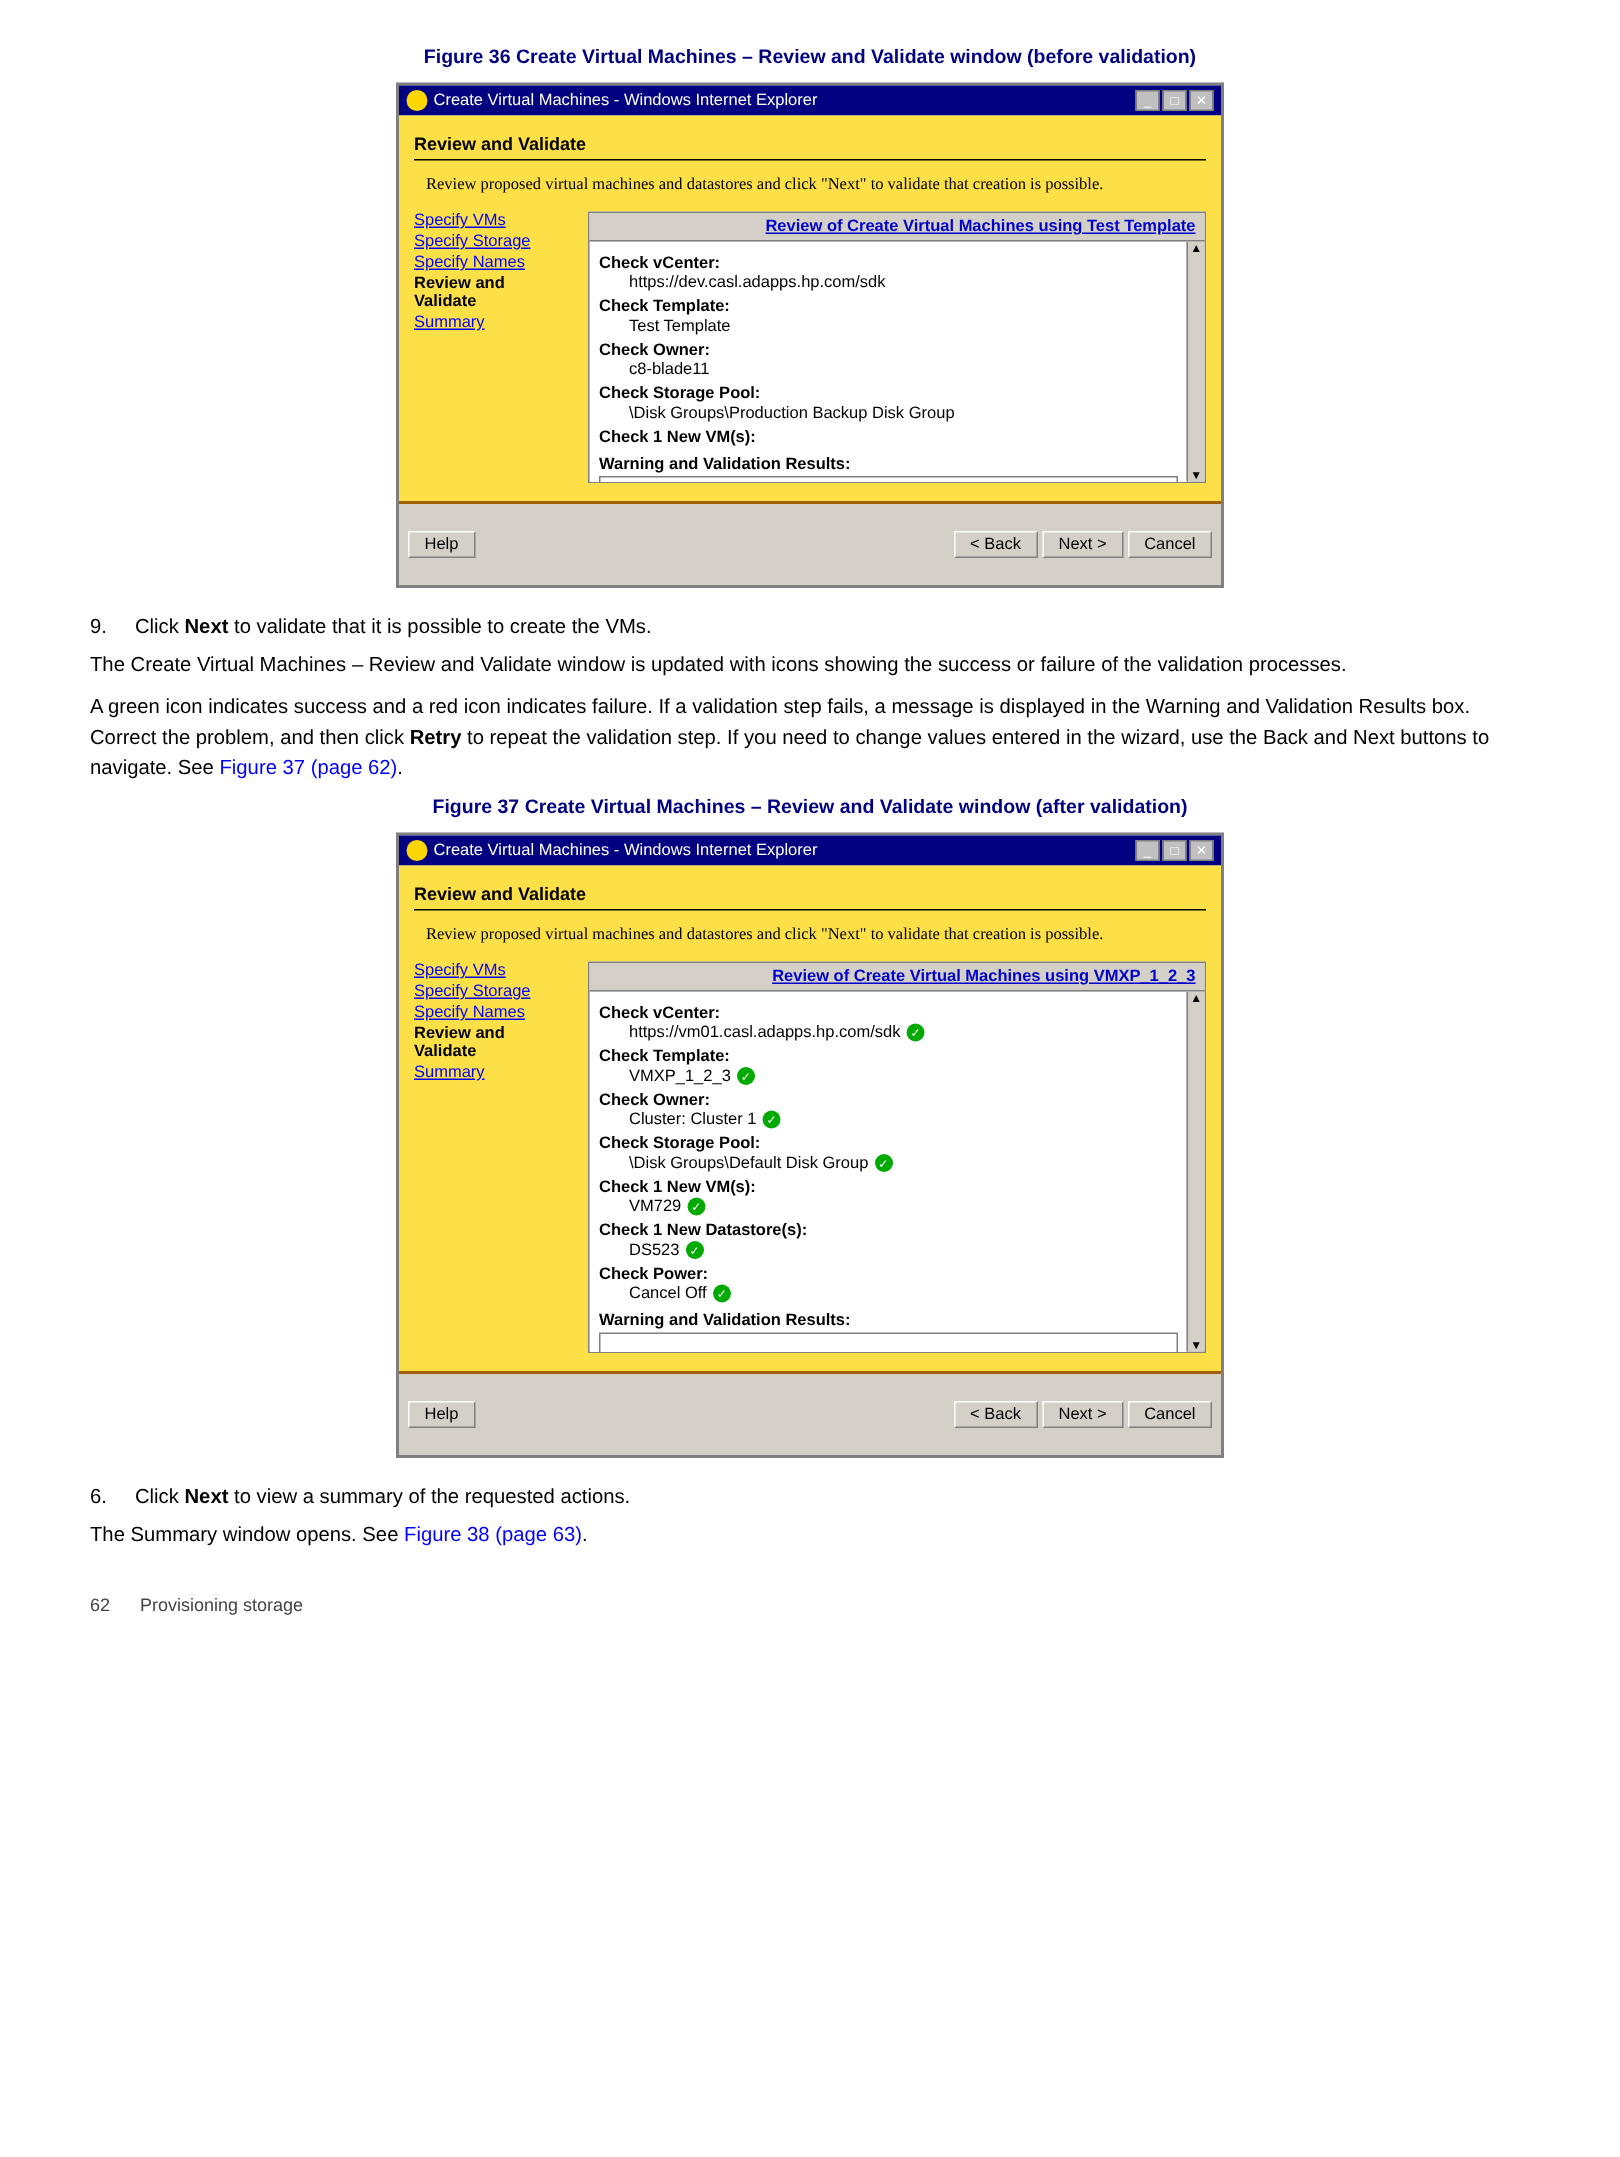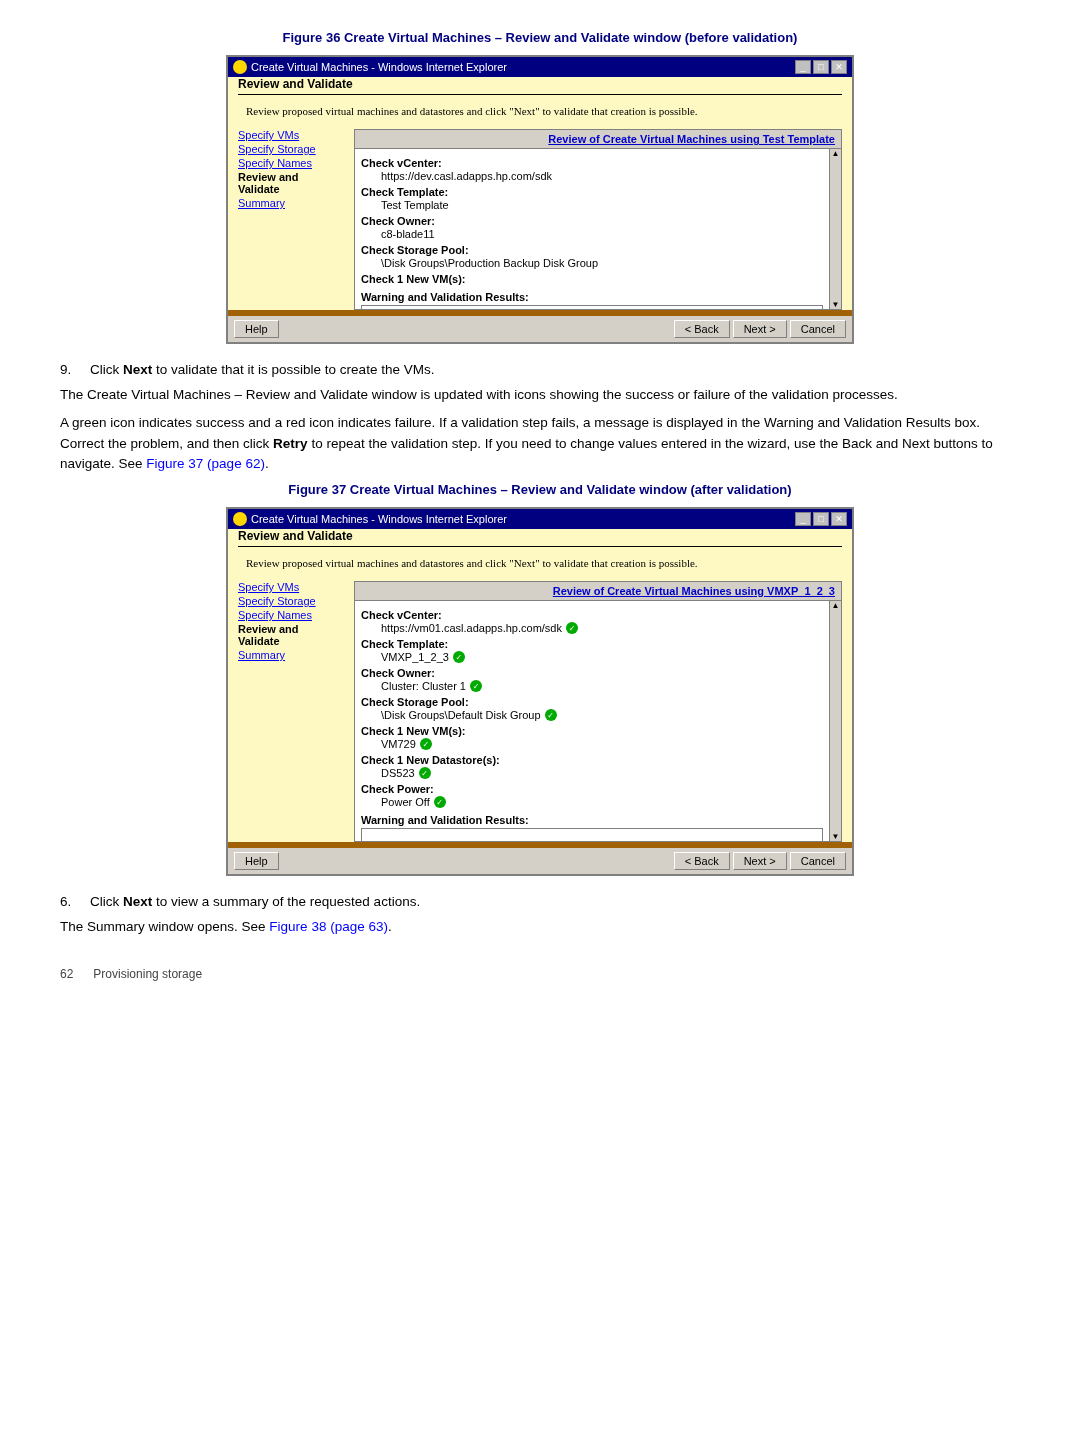--- a/index.html
+++ b/index.html
@@ -17,21 +17,21 @@
       font-size: 13px;
       font-weight: bold;
       color: #000080;
       text-align: center;
       margin-bottom: 10px;
     }
 
     .browser-window {
       border: 2px solid #808080;
       background: #f0f0f0;
-      width: 628px;
+      width: 552px;
       margin: 0 auto;
     }
 
     .browser-titlebar {
       background: #000080;
       color: #ffffff;
       font-size: 11px;
       padding: 3px 5px;
       display: flex;
       align-items: center;
@@ -63,22 +63,22 @@
       background: #c0c0c0;
       border: 1px solid #808080;
       font-size: 9px;
       display: flex;
       align-items: center;
       justify-content: center;
       cursor: pointer;
     }
 
     .browser-content {
-      background: #fef9c3;
-      padding: 0 10px;
+      background: #fde047;
+      padding: 12px 10px;
     }
 
     .section-title {
       font-weight: bold;
       font-size: 12px;
       margin-bottom: 6px;
       border-bottom: 1px solid #000;
       padding-bottom: 3px;
     }
 
@@ -194,22 +194,22 @@
 
     .warning-area {
       border: 1px solid #808080;
       background: #ffffff;
       height: 40px;
       margin-top: 2px;
     }
 
     .browser-footer {
       background: #d4d0c8;
-      border-top: 6px solid #a16207;
-      padding: 4px 6px;
+      border-top: 2px solid #a16207;
+      padding: 18px 6px;
       display: flex;
       align-items: center;
       justify-content: space-between;
     }
 
     .footer-btn {
       background: #d4d0c8;
       border: 1px solid #808080;
       border-top-color: #ffffff;
       border-left-color: #ffffff;
@@ -398,21 +398,21 @@
                 <span>VM729</span>
                 <span class="success-icon">✓</span>
               </div>
               <div class="check-label">Check 1 New Datastore(s):</div>
               <div class="check-value-with-icon">
                 <span>DS523</span>
                 <span class="success-icon">✓</span>
               </div>
               <div class="check-label">Check Power:</div>
               <div class="check-value-with-icon">
-                <span>Power Off</span>
+                <span>Cancel Off</span>
                 <span class="success-icon">✓</span>
               </div>
               <div class="warning-box">
                 <div class="warning-label">Warning and Validation Results:</div>
                 <div class="warning-area"></div>
               </div>
             </div>
           </div>
           <div class="scrollbar-indicator">
             <div class="scroll-arrow">▲</div>

